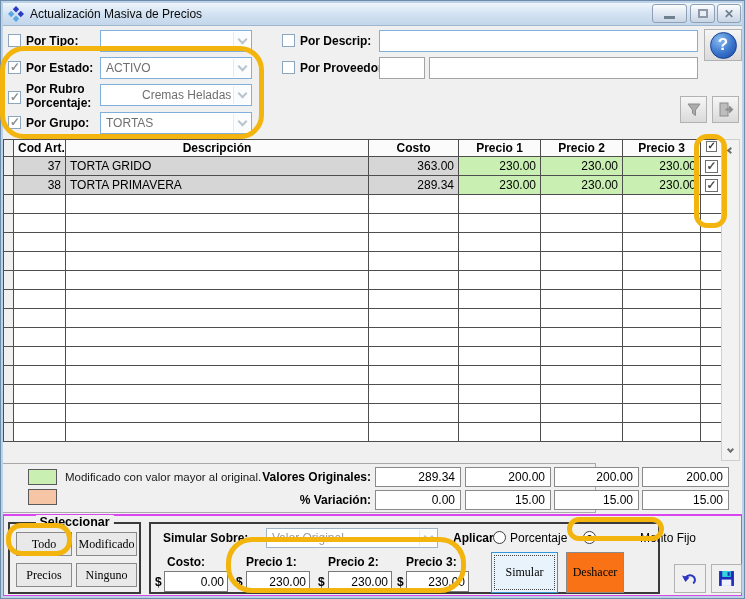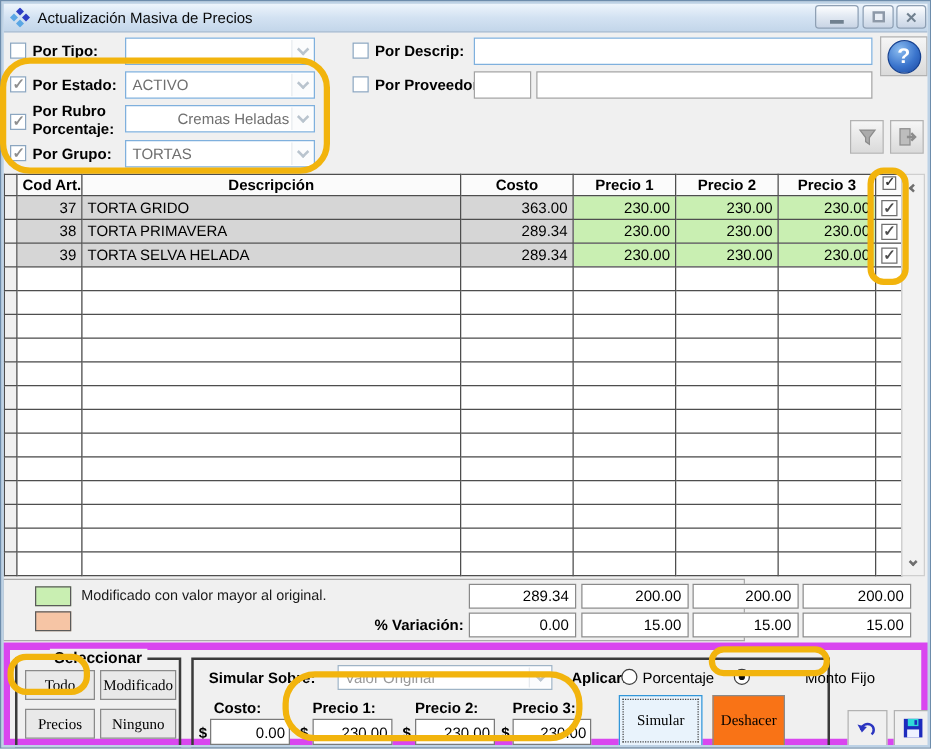--- a/index.html
+++ b/index.html
@@ -65,21 +65,21 @@
 
   
   .summary { position:absolute; left:2px; top:463px; width:594px; height:50px; border:1px solid #a9a9a9; background:#f0f0f0; z-index:1;}
   .swatch { position:absolute; left:25px; width:29px; height:16px; border:1px solid #5a5a5a; }
   .legendtext { position:absolute; left:62px; font-size:11.5px; color:#1a1a1a; white-space:nowrap; }
   .sumlabel { position:absolute; width:180px; text-align:right; font-weight:bold; font-size:12px; white-space:nowrap; }
   .sumbox { position:absolute; height:20px; border:1px solid #8a8a8a; background:#fff; font-size:12px;
     display:flex; align-items:center; justify-content:flex-end; padding-right:5px; }
 
   
-  .bottom { position:absolute; left:2px; top:514px; width:741px; height:83px; border:6px solid #d946ef; background:#f0f0f0; z-index:1;padding-left:40px;}
+  .bottom { position:absolute; left:2px; top:514px; width:741px; height:83px; border:2px solid #d946ef; background:#f0f0f0; z-index:1;padding-left:40px;}
   .group { position:absolute; border:2px solid #3a3a3a; }
   .group-title { position:absolute; top:-9px; left:50%; transform:translateX(-50%); background:#f0f0f0;
     padding:0 4px; font-weight:bold; font-size:12.5px; white-space:nowrap; }
   #grp-sel  { left:4px;  top:6px; width:133px; height:72px; }
   #grp-main { left:145px; top:6px; width:511px; height:72px; }
   .pbtn { position:absolute; border:1px solid #8a8a8a; background:#e9e9e9; font-size:12px; font-family:Liberation Serif, serif;
     display:flex; align-items:center; justify-content:center; cursor:default; }
   .blabel { position:absolute; font-weight:bold; font-size:12px; white-space:nowrap; }
   .radio { position:absolute; width:13px; height:13px; border:1px solid #3d3d3d; border-radius:50%; background:#fff; }
   .radio.checked::after { content:""; position:absolute; left:3px; top:3px; width:5px; height:5px; border-radius:50%; background:#0a0a0a; }
@@ -223,32 +223,20 @@
         <td class="num c-grey">289.34</td>
         <td class="num c-green">230.00</td>
         <td class="num c-green">230.00</td>
         <td class="num c-green">230.00</td>
         <td class="cbcell">
           <div class="gcb checked"></div>
         </td>
       </tr>
       <tr>
         <td class="rowsel"></td>
-        <td class="num c-grey">39</td>
-        <td class="c-grey">TORTA SELVA HELADA</td>
-        <td class="num c-grey">289.34</td>
-        <td class="num c-green">230.00</td>
-        <td class="num c-green">230.00</td>
-        <td class="num c-green">230.00</td>
-        <td class="cbcell">
-          <div class="gcb checked"></div>
-        </td>
-      </tr>
-      <tr>
-        <td class="rowsel"></td>
         <td></td>
         <td></td>
         <td></td>
         <td></td>
         <td></td>
         <td></td>
         <td class="cbcell"></td>
       </tr>
       <tr>
         <td class="rowsel"></td>
@@ -379,20 +367,21 @@
   <span class="sarrow dn">
       <span class="chev"></span>
     </span>
 </div>
 
 <div class="summary">
   <span class="swatch" style="top:5px;background:#c9efb2;"></span>
   <span class="legendtext" style="top:7px;">Modificado con valor mayor al original.</span>
   <span class="swatch" style="top:25px;background:#f6c5a5;"></span>
 
+  <span class="sumlabel" style="left:188px;top:6px;">Valores Originales:</span>
   <span class="sumlabel" style="left:188px;top:29px;">% Variación:</span>
 
   <span class="sumbox" style="left:372px;top:3px;width:86px;">289.34</span>
   <span class="sumbox" style="left:462px;top:3px;width:86px;">200.00</span>
   <span class="sumbox" style="left:551px;top:3px;width:85px;">200.00</span>
   <span class="sumbox" style="left:639px;top:3px;width:87px;">200.00</span>
   <span class="sumbox" style="left:372px;top:26px;width:86px;">0.00</span>
   <span class="sumbox" style="left:462px;top:26px;width:86px;">15.00</span>
   <span class="sumbox" style="left:551px;top:26px;width:85px;">15.00</span>
   <span class="sumbox" style="left:639px;top:26px;width:87px;">15.00</span>

